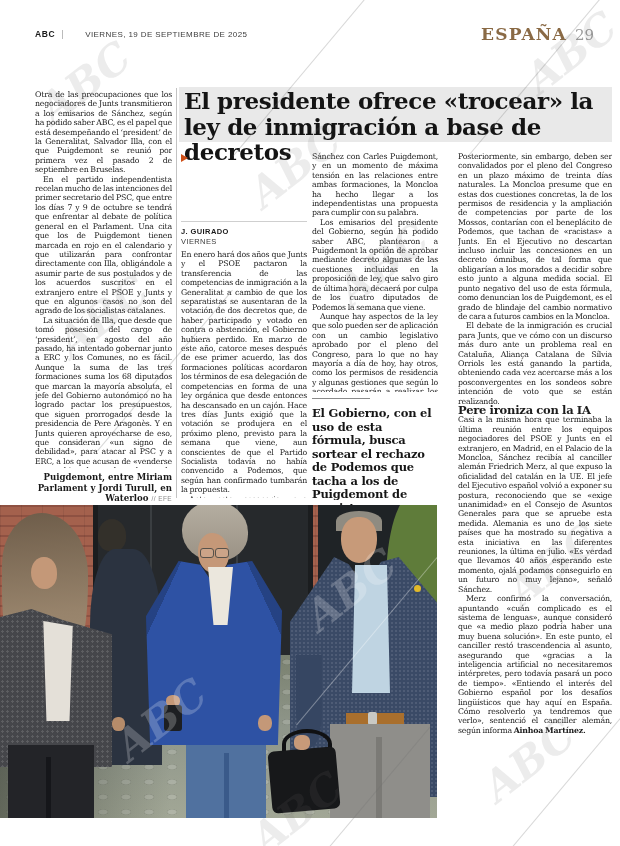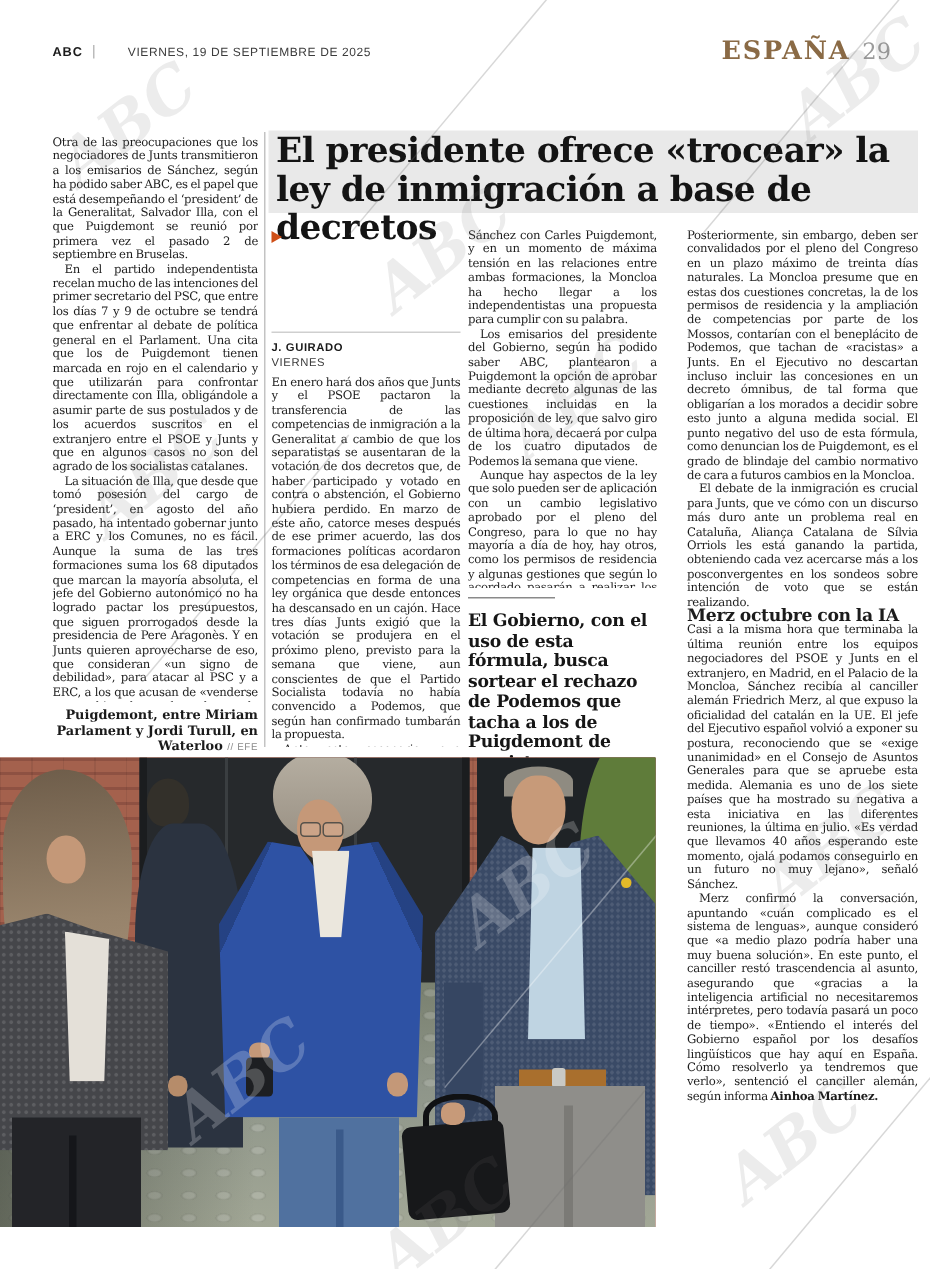--- a/index.html
+++ b/index.html
@@ -125,21 +125,21 @@
 <div class="pullquote">
   <div class="pq-rule"></div>
   <div class="pq-text">El Gobierno, con el uso de esta fórmula, busca sortear el rechazo de Podemos que tacha a los de Puigdemont de «racistas»</div>
 </div>
 
 <div class="bodycol col4">
   <div>
       <p>Posteriormente, sin embargo, deben ser convalidados por el pleno del Congreso en un plazo máximo de treinta días naturales. La Moncloa presume que en estas dos cuestiones concretas, la de los permisos de residencia y la ampliación de competencias por parte de los Mossos, contarían con el beneplácito de Podemos, que tachan de «racistas» a Junts. En el Ejecutivo no descartan incluso incluir las concesiones en un decreto ómnibus, de tal forma que obligarían a los morados a decidir sobre esto junto a alguna medida social. El punto negativo del uso de esta fórmula, como denuncian los de Puigdemont, es el grado de blindaje del cambio normativo de cara a futuros cambios en la Moncloa.</p>
       <p>El debate de la inmigración es crucial para Junts, que ve cómo con un discurso más duro ante un problema real en Cataluña, Aliança Catalana de Sílvia Orriols les está ganando la partida, obteniendo cada vez acercarse más a los posconvergentes en los sondeos sobre intención de voto que se están realizando.</p>
     </div>
-  <p class="subhead">Merz octubre con la IA</p>
+  <p class="subhead">Pere ironiza con la IA</p>
   <div>
       <p>Casi a la misma hora que terminaba la última reunión entre los equipos negociadores del PSOE y Junts en el extranjero, en Madrid, en el Palacio de la Moncloa, Sánchez recibía al canciller alemán Friedrich Merz, al que expuso la oficialidad del catalán en la UE. El jefe del Ejecutivo español volvió a exponer su postura, reconociendo que se «exige unanimidad» en el Consejo de Asuntos Generales para que se apruebe esta medida. Alemania es uno de los siete países que ha mostrado su negativa a esta iniciativa en las diferentes reuniones, la última en julio. «Es verdad que llevamos 40 años esperando este momento, ojalá podamos conseguirlo en un futuro no muy lejano», señaló Sánchez.</p>
     </div>
   <p style="text-indent:8px;"><span>Merz confirmó la conversación, apuntando «cuán complicado es el sistema de lenguas», aunque consideró que «a medio plazo podría haber una muy buena solución». En este punto, el canciller restó trascendencia al asunto, asegurando que «gracias a la inteligencia artificial no necesitaremos intérpretes, pero todavía pasará un poco de tiempo». «Entiendo el interés del Gobierno español por los desafíos lingüísticos que hay aquí en España. Cómo resolverlo ya tendremos que verlo», sentenció el canciller alemán, según informa </span><b>Ainhoa Martínez.</b></p>
 </div>
 
 <div class="caption">
   <span>Puigdemont, entre Miriam Parlament y Jordi Turull, en Waterloo</span>
   <span class="credit">// EFE</span>
 </div>

